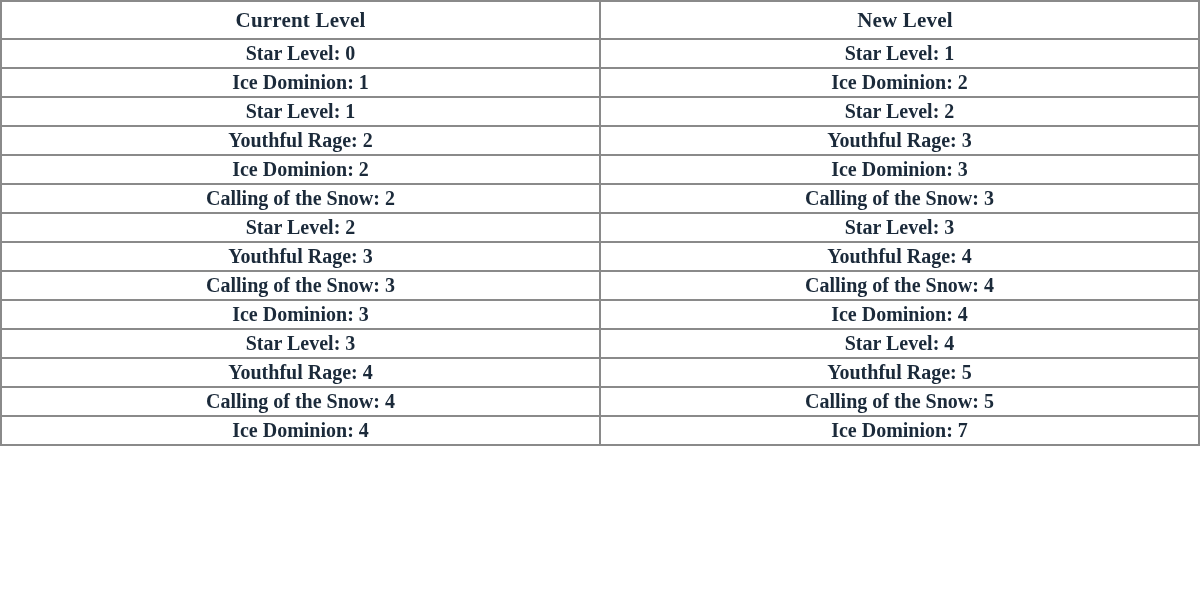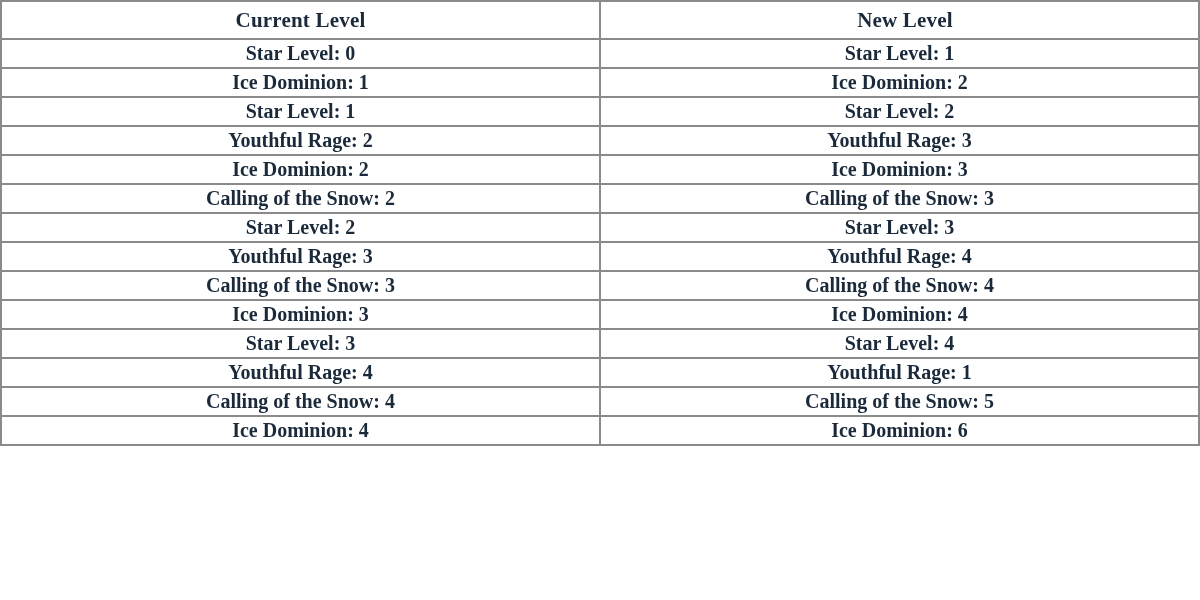--- a/index.html
+++ b/index.html
@@ -119,25 +119,25 @@
       <tr>
         <td class="cell-left">Ice Dominion: 3</td>
         <td class="cell-right">Ice Dominion: 4</td>
       </tr>
       <tr>
         <td class="cell-left">Star Level: 3</td>
         <td class="cell-right">Star Level: 4</td>
       </tr>
       <tr>
         <td class="cell-left">Youthful Rage: 4</td>
-        <td class="cell-right">Youthful Rage: 1</td>
+        <td class="cell-right">Youthful Rage: 5</td>
       </tr>
       <tr>
         <td class="cell-left">Calling of the Snow: 4</td>
         <td class="cell-right">Calling of the Snow: 5</td>
       </tr>
       <tr>
         <td class="cell-left">Ice Dominion: 4</td>
-        <td class="cell-right">Ice Dominion: 6</td>
+        <td class="cell-right">Ice Dominion: 7</td>
       </tr>
     </tbody>
   </table>
 </div>
 
 </body></html>

